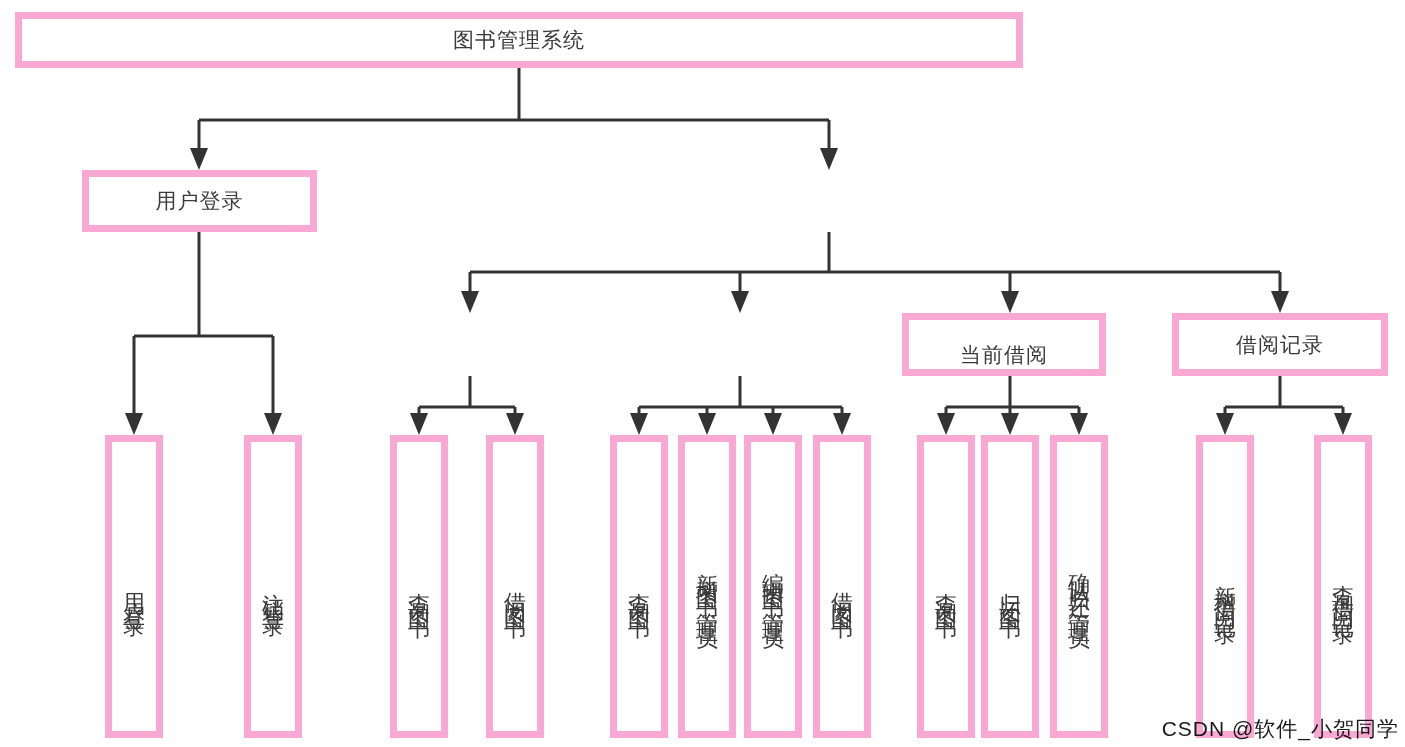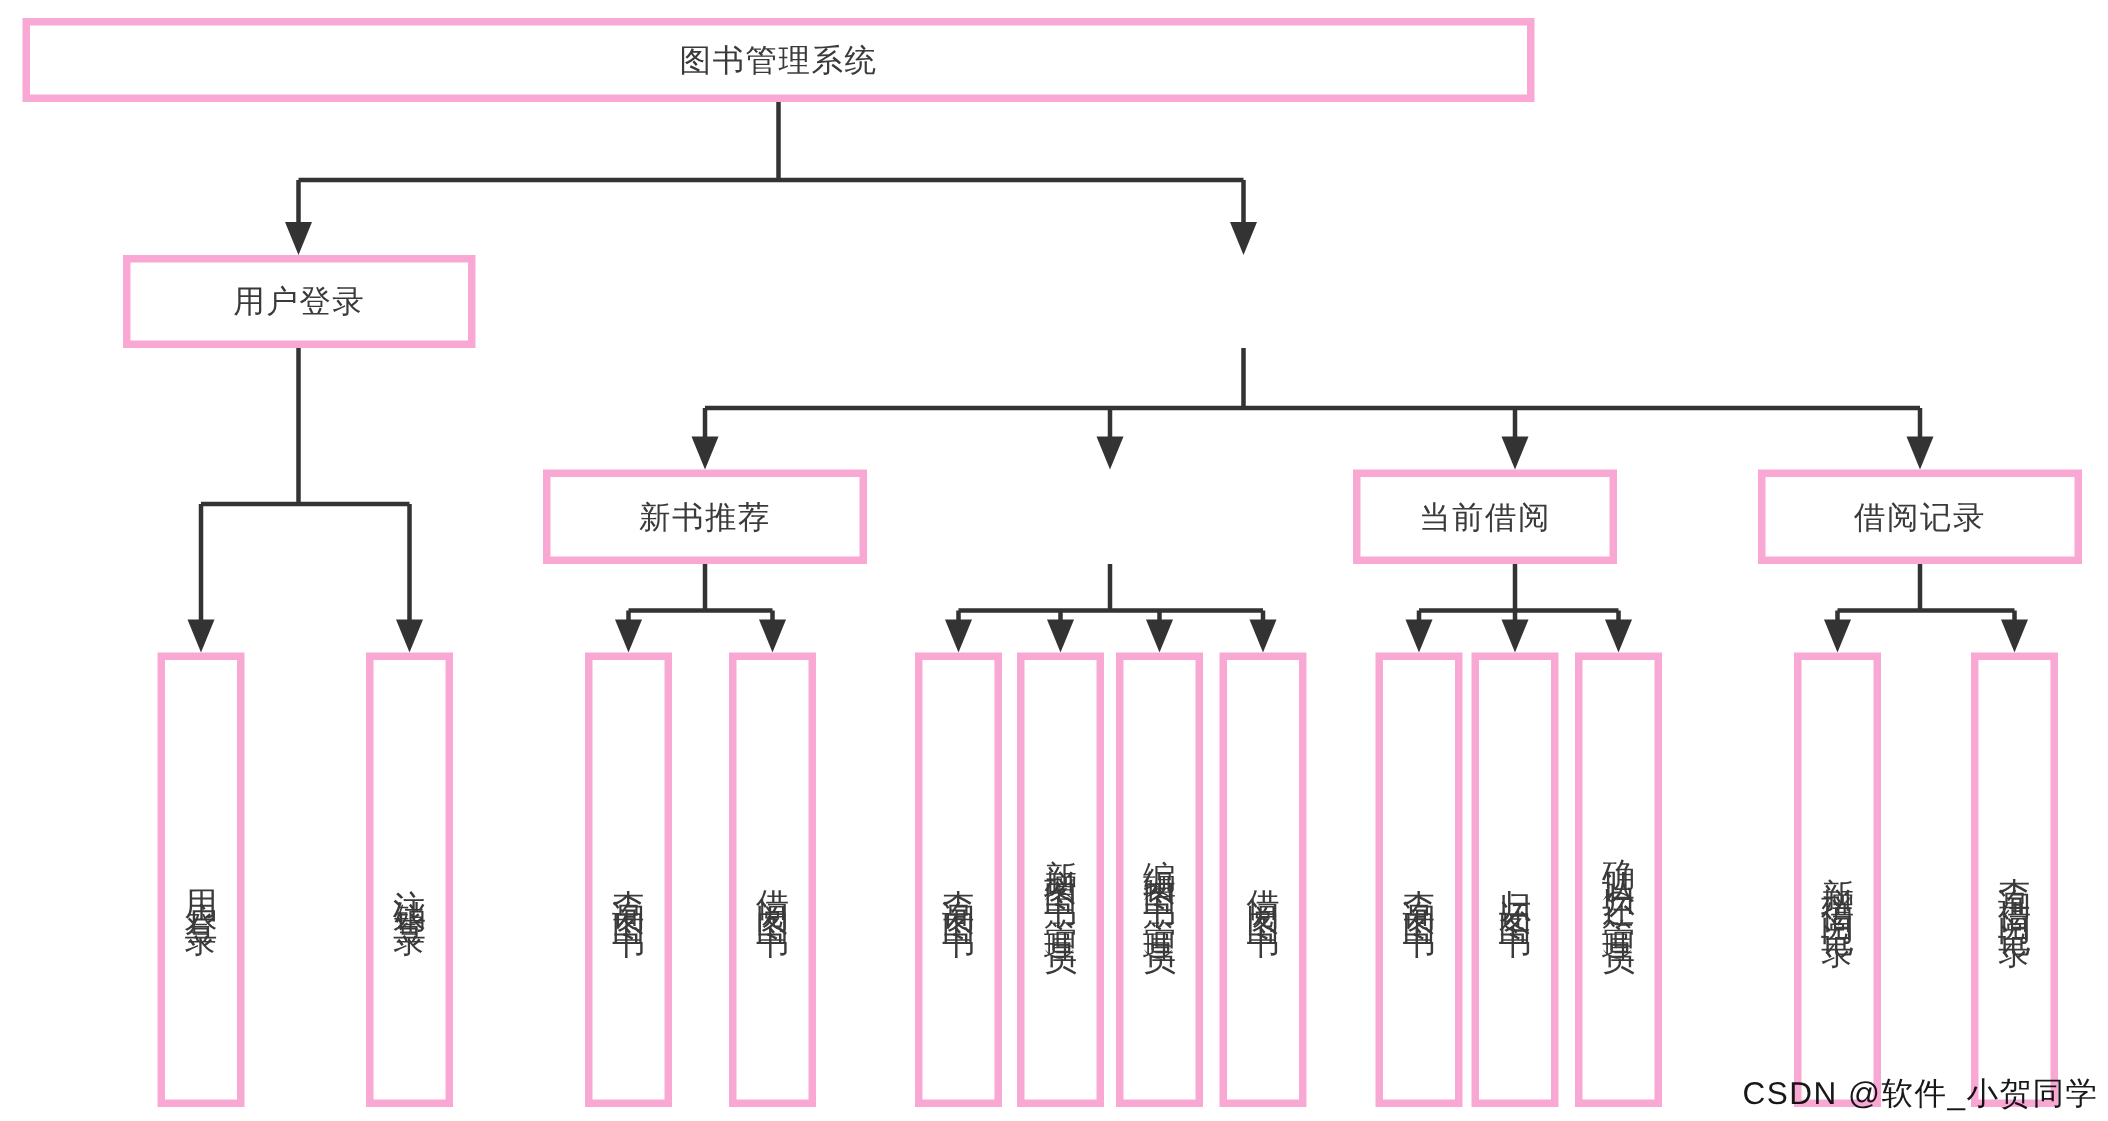--- a/index.html
+++ b/index.html
@@ -13,21 +13,21 @@
   }
   #connectors {
     position: absolute;
     left: 0; top: 0;
     width: 1405px; height: 747px;
     z-index: 1;
   }
   .box {
     position: absolute;
     box-sizing: border-box;
-    border: 5px solid #f9a8d4;
+    border: 7px solid #f9a8d4;
     background: #ffffff;
     display: flex;
     align-items: center;
     justify-content: center;
     z-index: 2;
   }
   .lbl {
     color: #3a3a3a;
     font-size: 21px;
     letter-spacing: 1px;
@@ -42,21 +42,21 @@
     margin-bottom: -8px;
   }
   
   .b-root   { left: 15px;   top: 12px;  width: 1008px; height: 56px; }
   
   .b-login  { left: 82px;   top: 170px; width: 235px;  height: 62px; }
   .b-mgmt   { left: 712px;  top: 170px; width: 235px;  height: 62px; }
   
   .b-newrec { left: 362px;  top: 313px; width: 216px;  height: 63px; }
   .b-borrow { left: 632px;  top: 313px; width: 216px;  height: 63px; }
-  .b-curr   { left: 902px;  top: 313px; width: 176px;  height: 63px; }
+  .b-curr   { left: 902px;  top: 313px; width: 204px;  height: 63px; align-items: flex-end; }
   .b-record { left: 1172px; top: 313px; width: 216px;  height: 63px; }
   
   .leaf { top: 435px; width: 58px; height: 303px; }
   .b-l1  { left: 105px;  }
   .b-l2  { left: 244px;  }
   .b-l3  { left: 390px;  }
   .b-l4  { left: 486px;  }
   .b-l5  { left: 610px;  }
   .b-l6  { left: 678px;  }
   .b-l7  { left: 744px;  }
@@ -122,23 +122,20 @@
   </svg>
 
   <div class="box b-root">
     <span class="lbl">图书管理系统</span>
   </div>
 
   <div class="box b-login">
     <span class="lbl">用户登录</span>
   </div>
 
-  <div class="box b-newrec">
-    <span class="lbl">新书推荐</span>
-  </div>
   <div class="box b-curr">
     <span class="lbl">当前借阅</span>
   </div>
   <div class="box b-record">
     <span class="lbl">借阅记录</span>
   </div>
 
   <div class="box v leaf b-l1">
     <span class="lbl">用户登录</span>
   </div>

